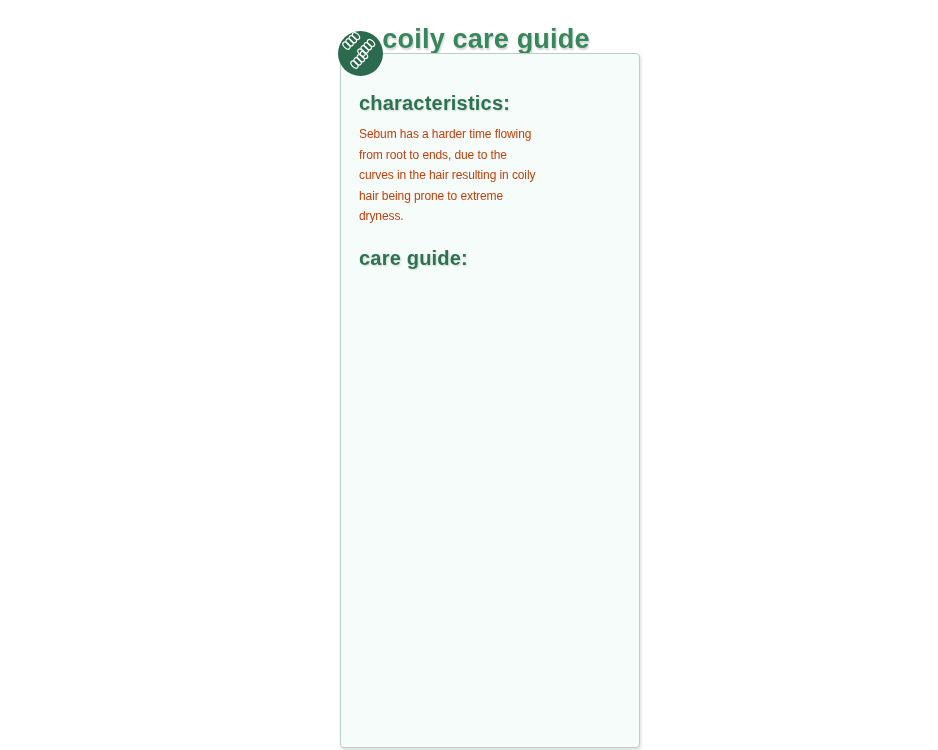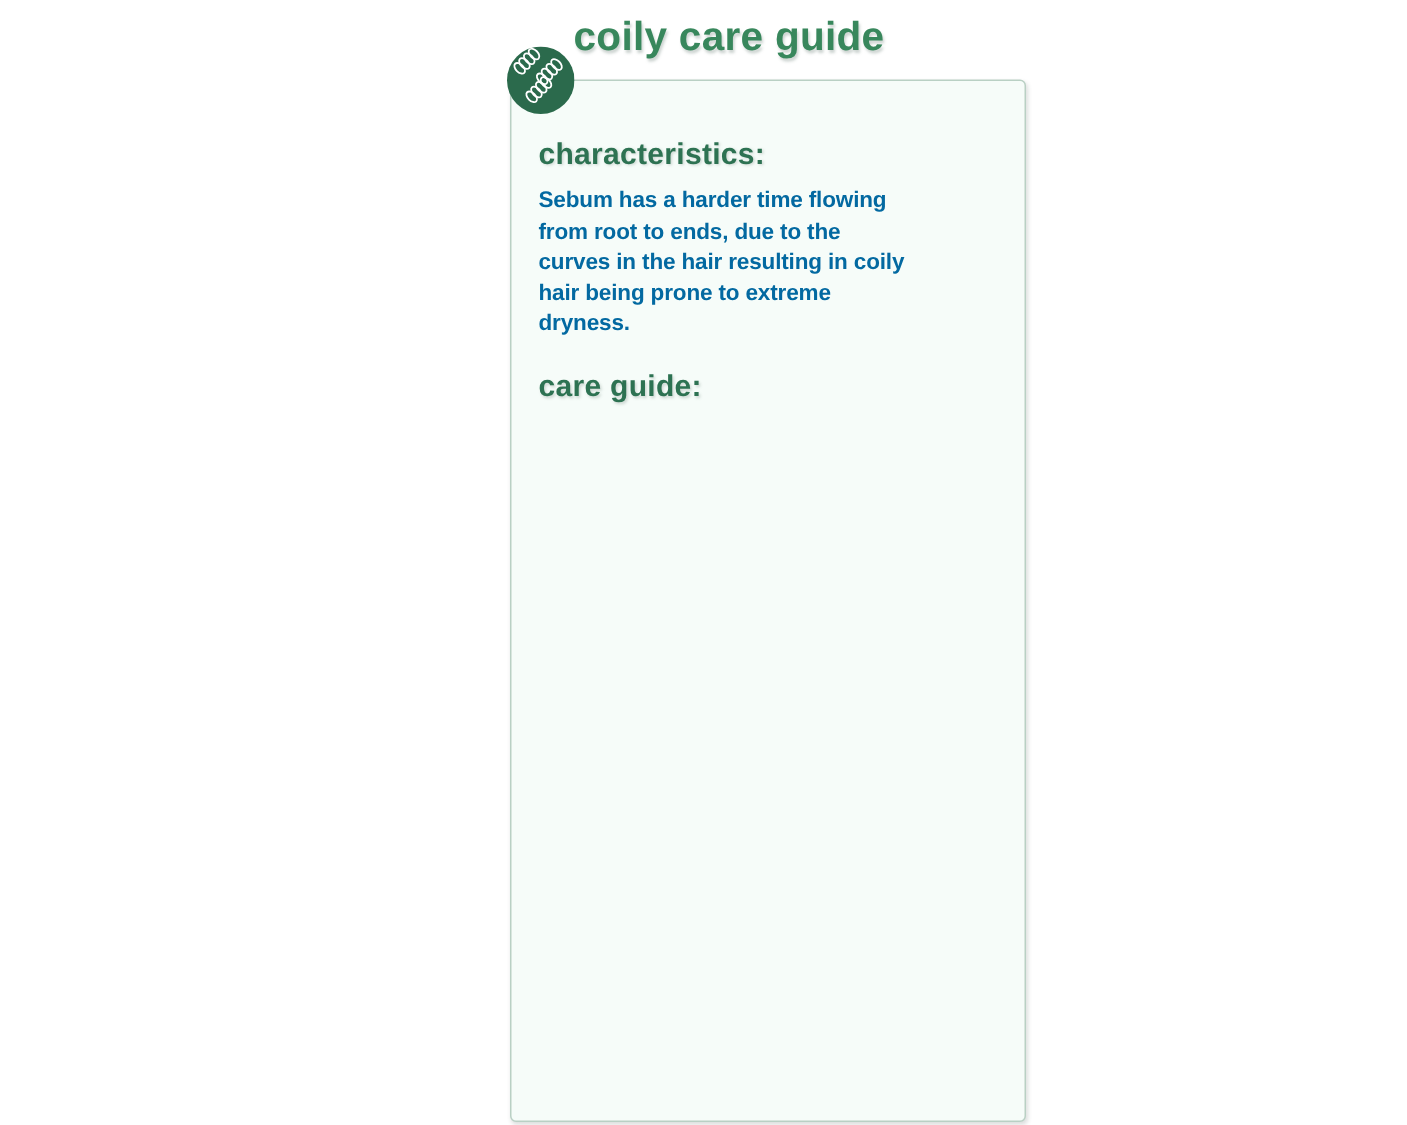--- a/index.html
+++ b/index.html
@@ -16,37 +16,37 @@
     overflow: hidden;
   }
   .guide-wrap {
     position: absolute;
     left: 340px;
     top: 0;
     width: 292px;
   }
   .title {
     position: absolute;
-    top: 9px;
+    top: 24px;
     left: 0;
     width: 100%;
     margin: 0;
     text-align: center;
     font-size: 27px;
     font-weight: bold;
     letter-spacing: 0.2px;
     color: #38875c;
     text-shadow: 1px 2px 2px rgba(110,130,120,0.35);
     white-space: nowrap;
   }
   .card {
     position: absolute;
     top: 53px;
     left: 0;
-    width: 344px;
+    width: 300px;
     height: 695px;
     box-sizing: border-box;
     background: #f6fcf9;
     border: 1px solid #b9d0c4;
     border-radius: 4px;
     box-shadow: 1px 2px 3px rgba(60,80,70,0.18);
     padding: 38px 18px 0 18px;
   }
   .badge {
     position: absolute;
@@ -61,26 +61,25 @@
     line-height: 22px;
     font-weight: bold;
     color: #2d7252;
     letter-spacing: 0.2px;
     text-shadow: 1px 1px 2px rgba(110,130,120,0.3);
   }
   .card section { margin: 0; }
   .section-care h2 { margin-top: 15px; }
   .card p {
     margin: 0 0 20px 0;
-    font-size: 15px;
+    font-size: 12px;
     line-height: 20.5px;
-    color: #0369a1;
+    color: #c2410c;
     letter-spacing: -0.1px;
     white-space: pre;
-    font-weight: bold;
   }
 </style>
 </head>
 <body>
 
 <div class="page">
   <div class="guide-wrap">
 
     <h1 class="title">coily care guide</h1>
 

